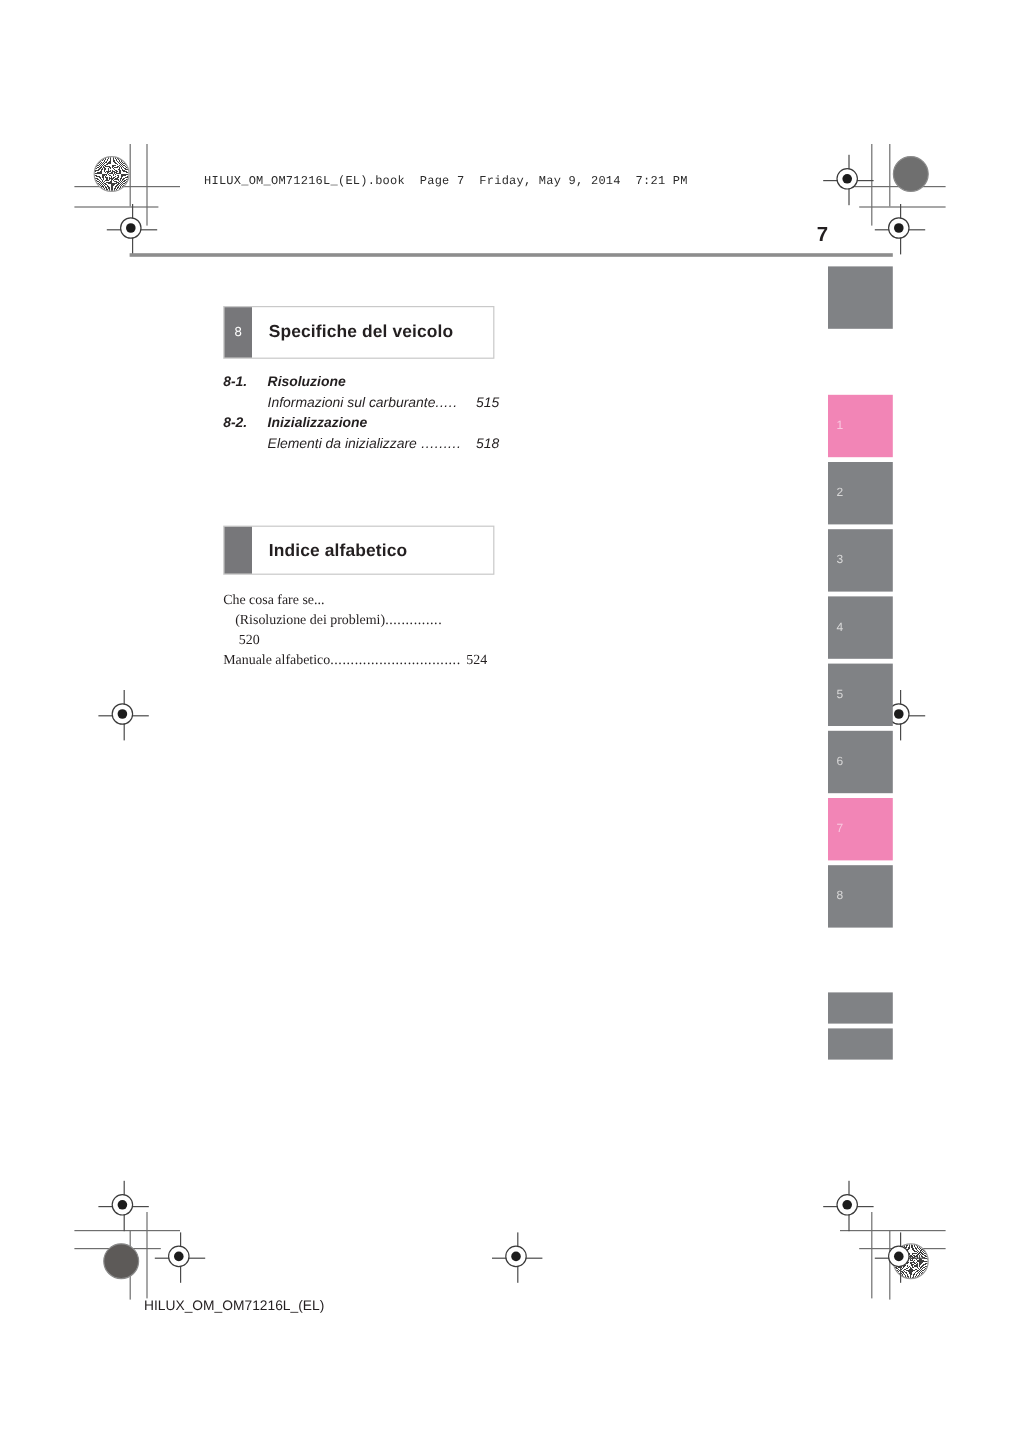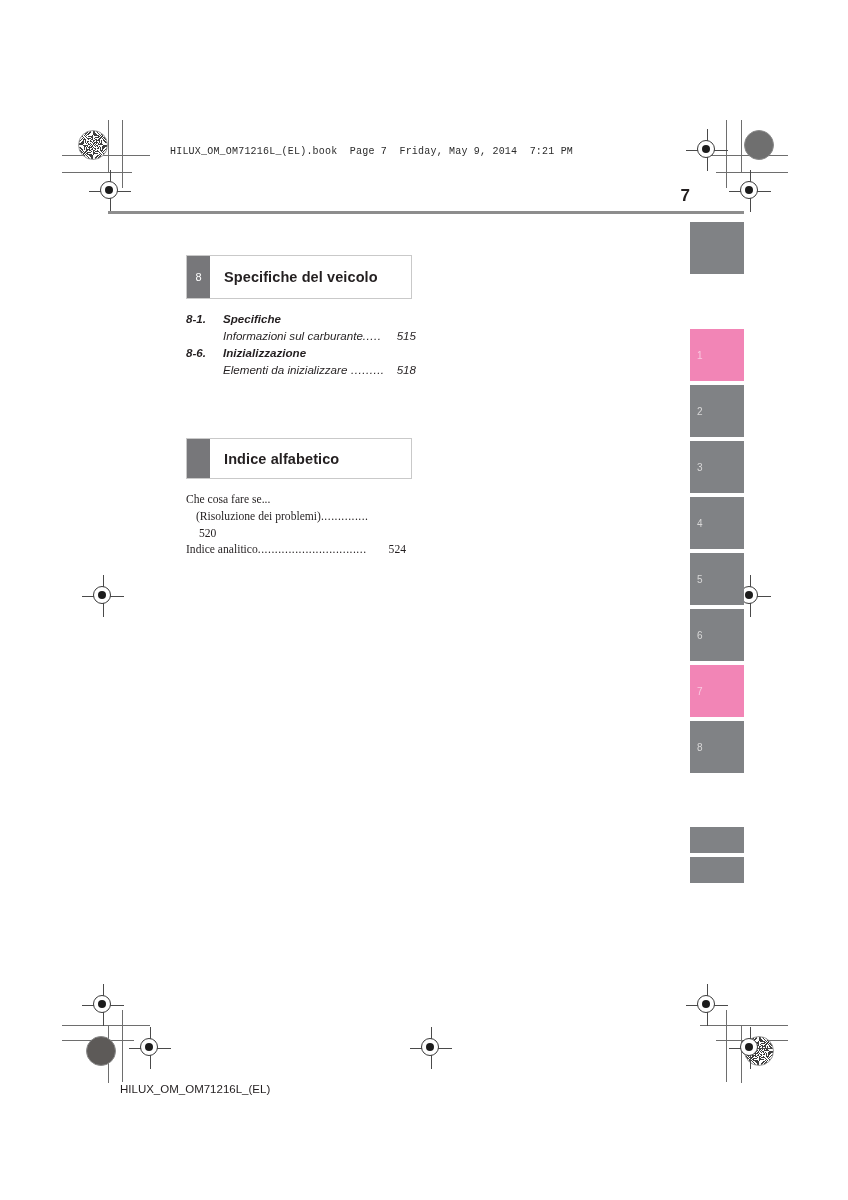--- a/index.html
+++ b/index.html
@@ -350,33 +350,33 @@
   <div class="sec-box" id="sec-specifiche">
     <div class="sec-num">8</div>
     <div class="sec-title">Specifiche del veicolo</div>
   </div>
 
   <div class="toc">
 
     <div class="toc-group">
       <div class="toc-sub-head">
         <span class="num">8-1.</span>
-        <span>Specifiche</span>
+        <span>Risoluzione</span>
       </div>
 
 
       <div class="toc-entry">
         <span class="txt"><span>Informazioni sul carburante</span><span class="leader">.....</span></span>
         <span class="pg">515</span>
       </div>
     </div>
 
     <div class="toc-group">
       <div class="toc-sub-head">
-        <span class="num">8-6.</span>
+        <span class="num">8-2.</span>
         <span>Inizializzazione</span>
       </div>
 
       <div class="toc-entry">
         <span class="txt"><span>Elementi da inizializzare</span><span class="leader"> .........</span></span>
         <span class="pg">518</span>
       </div>
     </div>
   </div>
 
@@ -391,21 +391,21 @@
         <span class="txt">Che cosa fare se...</span>
       </div>
       <div class="row cont">
         <span class="txt"><span>(Risoluzione dei problemi)</span><span class="leader">..............</span></span>
         <span class="pg">520</span>
       </div>
     </div>
 
     <div>
       <div class="row">
-        <span class="txt"><span>Indice analitico</span><span class="leader">................................</span></span>
+        <span class="txt"><span>Manuale alfabetico</span><span class="leader">................................</span></span>
         <span class="pg">524</span>
       </div>
     </div>
   </div>
 
   <div class="tabs">
     <div class="thumb" style="top:222px;height:52px;">
       <span class="lbl"></span>
       </div>
     <div class="thumb pink" style="top:329px;height:52px;">

